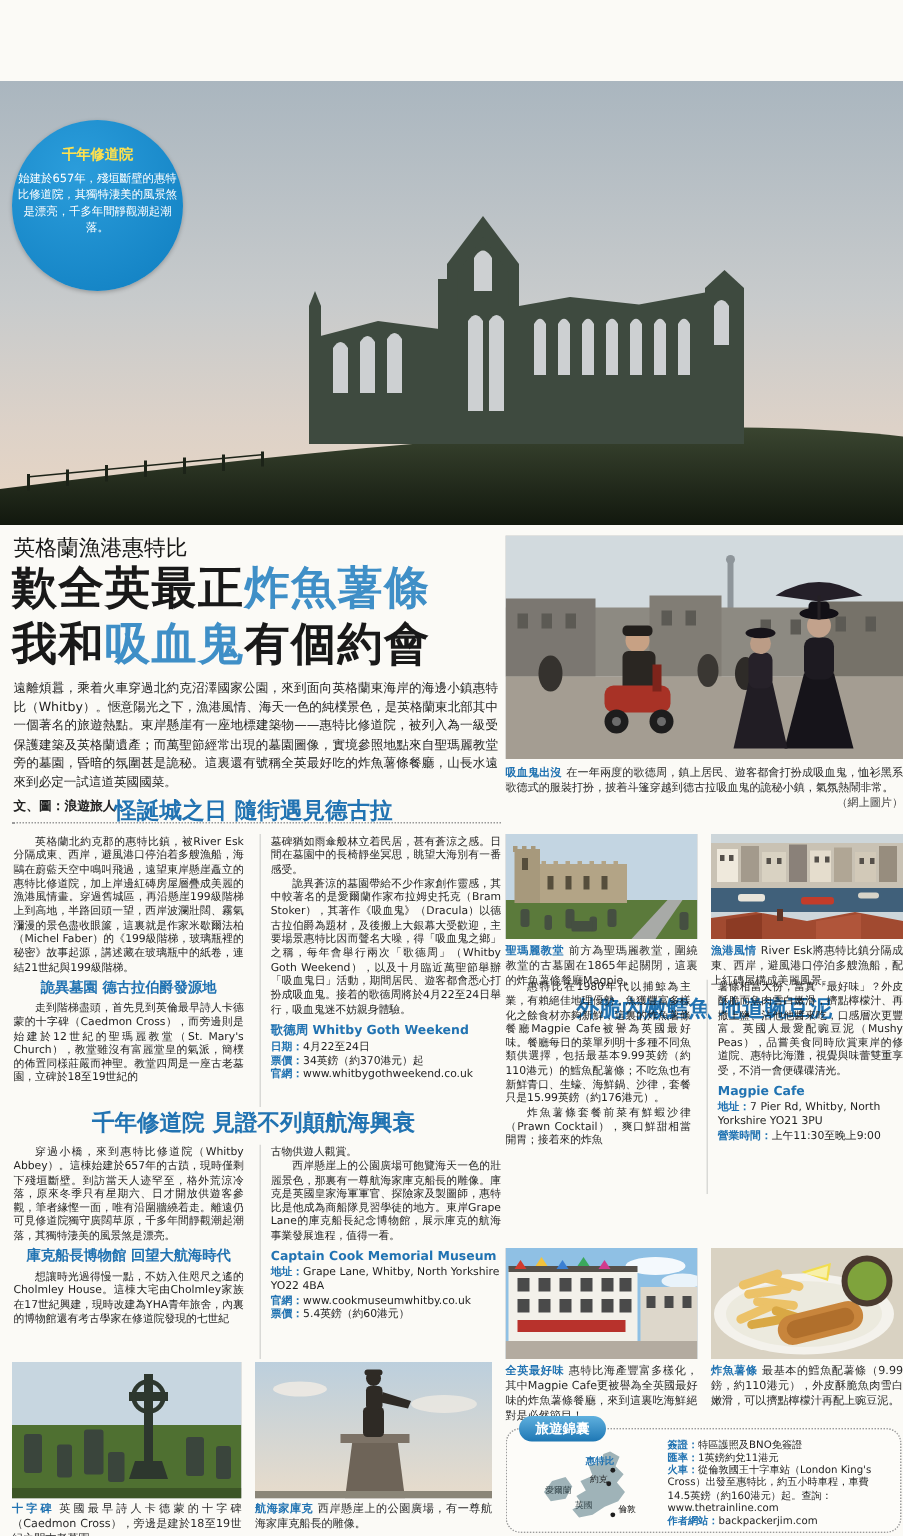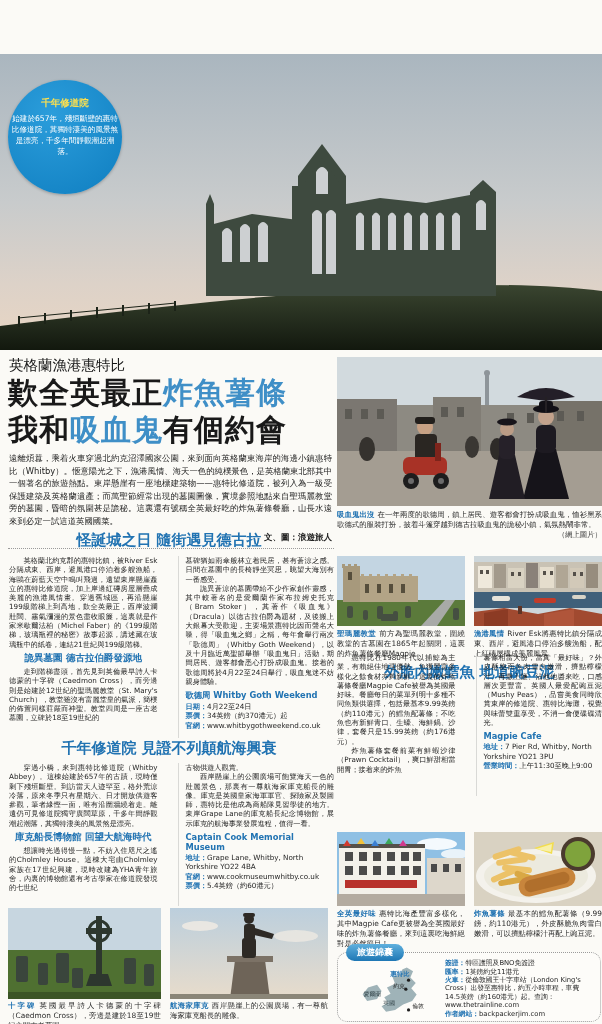--- a/index.html
+++ b/index.html
@@ -26,28 +26,28 @@
   .badge-body { font-size:7.6px; line-height:11px; padding:0 2px; }
 
   
   .kicker { left:9px; top:356px; width:326px; font-family:"DejaVu Serif",serif; font-size:14.5px; color:#171717; }
   .headline { left:8px; top:374px; width:330px; font-family:"DejaVu Serif",serif;
               font-size:30px; line-height:37px; font-weight:700; color:#191919; letter-spacing:1px; }
   .hl-accent { color:#3f8fc7; }
 
   
   .intro { left:9px; top:452px; width:323px; font-size:8.4px; line-height:12.6px; color:#1d1d1d; text-align:justify; }
-  .byline { left:9px; top:532px; width:323px; text-align:right; font-size:8.5px; font-weight:700; color:#222; }
+  .byline { left:9px; top:532px; width:323px; text-align:left; font-size:8.5px; font-weight:700; color:#222; }
   .dotted-hr { left:8px; top:548px; width:326px; border-top:1.5px dotted #9a9a9a; }
 
   
   .sec-title { font-family:"DejaVu Serif",serif; font-weight:700; font-size:15px; color:#2173b2; text-align:center; }
   .cols { display:flex; }
   .col { flex:1; }
-  .col + .col { border-left:1px solid #d9d9d6; padding-left:7px; margin-left:20px; }
+  .col + .col { border-left:1px solid #d9d9d6; padding-left:7px; margin-left:10px; }
   .body-p { font-size:7.2px; line-height:9.3px; color:#1e1e1e; text-align:justify; }
   .body-p.ind { text-indent:2em; }
   .subhead { font-size:9.5px; font-weight:700; color:#2173b2; text-align:center; margin:3px 0 2px; }
   .infobox { margin-top:4px; }
   .infobox-title { font-size:8.3px; font-weight:700; color:#2173b2; margin-bottom:1px; }
   .info-row { font-size:7.2px; line-height:9.3px; color:#1e1e1e; }
   .info-row b { color:#2173b2; font-weight:700; }
 
   .s1-title { left:4px; top:531px; width:330px; }
   .s1-cols { left:9px; top:556px; width:325px; height:182px; overflow:hidden; }
@@ -168,21 +168,21 @@
     <div><span>我和</span><span class="hl-accent">吸血鬼</span><span>有個約會</span></div>
   </div>
 
   <div class="abs intro">遠離煩囂，乘着火車穿過北約克沼澤國家公園，來到面向英格蘭東海岸的海邊小鎮惠特比（Whitby）。愜意陽光之下，漁港風情、海天一色的純樸景色，是英格蘭東北部其中一個著名的旅遊熱點。東岸懸崖有一座地標建築物——惠特比修道院，被列入為一級受保護建築及英格蘭遺產；而萬聖節經常出現的墓園圖像，實境參照地點來自聖瑪麗教堂旁的墓園，昏暗的氛圍甚是詭秘。這裏還有號稱全英最好吃的炸魚薯條餐廳，山長水遠來到必定一試這道英國國菜。</div>
   <div class="abs byline">文、圖：浪遊旅人</div>
   <div class="abs dotted-hr"></div>
 
   <div class="abs sec-title s1-title">怪誕城之日 隨街遇見德古拉</div>
   <div class="abs s1-cols cols">
     <div class="col">
-      <p class="body-p ind">英格蘭北約克郡的惠特比鎮，被River Esk分隔成東、西岸，避風港口停泊着多艘漁船，海鷗在蔚藍天空中鳴叫飛過，遠望東岸懸崖矗立的惠特比修道院，加上岸邊紅磚房屋層疊成美麗的漁港風情畫。穿過舊城區，再沿懸崖199級階梯上到高地，歎全英最正，西岸波瀾壯闊、霧氣瀰漫的景色盡收眼簾，這裏就是作家米歇爾法柏（Michel Faber）的《199級階梯，玻璃瓶裡的秘密》故事起源，講述藏在玻璃瓶中的紙卷，連結21世紀與199級階梯。</p>
+      <p class="body-p ind">英格蘭北約克郡的惠特比鎮，被River Esk分隔成東、西岸，避風港口停泊着多艘漁船，海鷗在蔚藍天空中鳴叫飛過，遠望東岸懸崖矗立的惠特比修道院，加上岸邊紅磚房屋層疊成美麗的漁港風情畫。穿過舊城區，再沿懸崖199級階梯上到高地，半路回頭一望，西岸波瀾壯闊、霧氣瀰漫的景色盡收眼簾，這裏就是作家米歇爾法柏（Michel Faber）的《199級階梯，玻璃瓶裡的秘密》故事起源，講述藏在玻璃瓶中的紙卷，連結21世紀與199級階梯。</p>
       <div class="subhead">詭異墓園 德古拉伯爵發源地</div>
       <p class="body-p ind">走到階梯盡頭，首先見到英倫最早詩人卡德蒙的十字碑（Caedmon Cross），而旁邊則是始建於12世紀的聖瑪麗教堂（St. Mary's Church），教堂雖沒有富麗堂皇的氣派，簡樸的佈置同樣莊嚴而神聖。教堂四周是一座古老墓園，立碑於18至19世紀的</p>
     </div>
     <div class="col">
       <p class="body-p">墓碑猶如雨傘般林立着民居，甚有蒼涼之感。日間在墓園中的長椅靜坐冥思，眺望大海別有一番感受。</p>
       <p class="body-p ind">詭異蒼涼的墓園帶給不少作家創作靈感，其中較著名的是愛爾蘭作家布拉姆史托克（Bram Stoker），其著作《吸血鬼》（Dracula）以德古拉伯爵為題材，及後搬上大銀幕大受歡迎，主要場景惠特比因而聲名大噪，得「吸血鬼之鄉」之稱，每年會舉行兩次「歌德周」（Whitby Goth Weekend），以及十月臨近萬聖節舉辦「吸血鬼日」活動，期間居民、遊客都會悉心打扮成吸血鬼。接着的歌德周將於4月22至24日舉行，吸血鬼迷不妨親身體驗。</p>
       <div class="infobox">
         <div class="infobox-title">歌德周 Whitby Goth Weekend</div>
         <div class="info-row"><b>日期：</b><span>4月22至24日</span></div>
         <div class="info-row"><b>票價：</b><span>34英鎊（約370港元）起</span></div>

